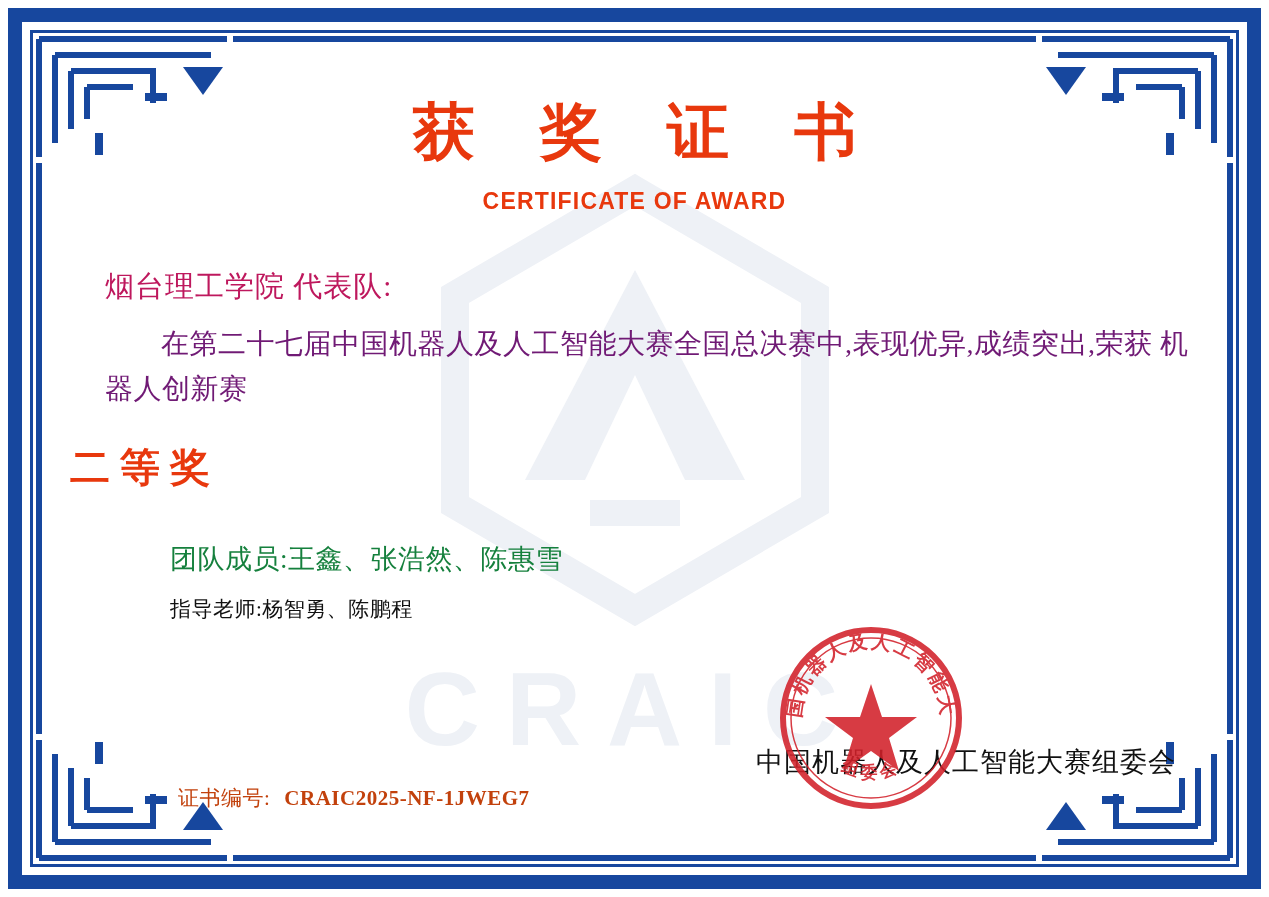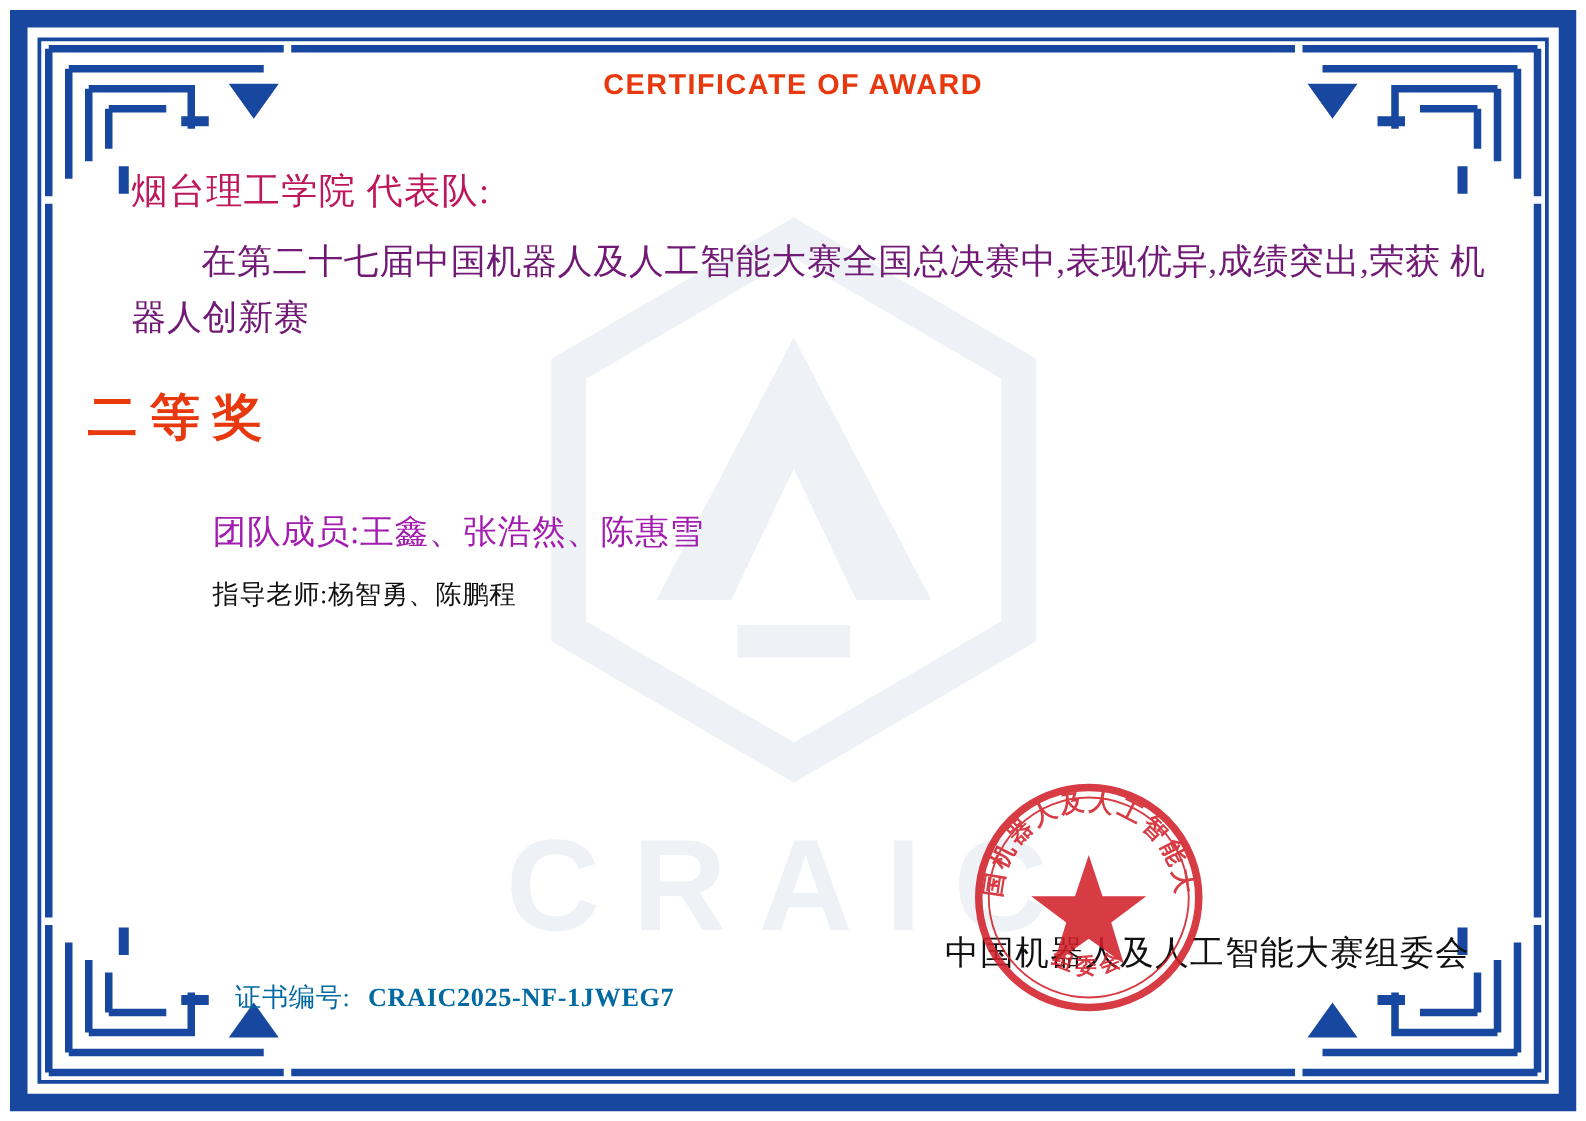--- a/index.html
+++ b/index.html
@@ -133,21 +133,21 @@
     font-weight: 600;
     letter-spacing: 10px;
     text-indent: 10px;
     color: #e8380d;
   }
 
   .members {
     margin-top: 46px;
     margin-left: 110px;
     font-size: 27px;
-    color: #a21caf;
+    color: #15803d;
     letter-spacing: 0.5px;
   }
   .advisors {
     margin-top: 18px;
     margin-left: 110px;
     font-size: 21px;
     color: #111111;
     letter-spacing: 0.5px;
   }
   .closing {
@@ -160,24 +160,24 @@
 
   .footer {
     position: absolute;
     left: 0;
     top: 660px;
     width: 1149px;
     height: 150px;
   }
   .cert-no {
     position: absolute;
-    left: 128px;
+    left: 118px;
     top: 84px;
     font-size: 21px;
-    color: #0369a1;
+    color: #c2410c;
     letter-spacing: 0.5px;
   }
   .cert-no .num {
     font-family: "Liberation Serif", serif;
     font-weight: bold;
     margin-left: 14px;
     font-size: 21px;
   }
   .issuer {
     position: absolute;
@@ -305,20 +305,21 @@
     </svg>
   </div>
 
   <div class="edge-line" style="left:233px; top:36px; width:803px; height:6px;"></div>
   <div class="edge-line" style="left:233px; bottom:36px; width:803px; height:6px;"></div>
   <div class="edge-line" style="left:36px; top:163px; width:6px; height:571px;"></div>
   <div class="edge-line" style="right:36px; top:163px; width:6px; height:571px;"></div>
 
   <div class="content">
 
+    <div class="title-cn">获 奖 证 书</div>
     <div class="title-en">CERTIFICATE OF AWARD</div>
 
     <div class="recipient">烟台理工学院 代表队:</div>
 
     <div class="body-para">在第二十七届中国机器人及人工智能大赛全国总决赛中,表现优异,成绩突出,荣获 机器人创新赛</div>
 
     <div class="award-level">二等奖</div>
 
     <div class="members">团队成员:王鑫、张浩然、陈惠雪</div>
     <div class="advisors">指导老师:杨智勇、陈鹏程</div>

